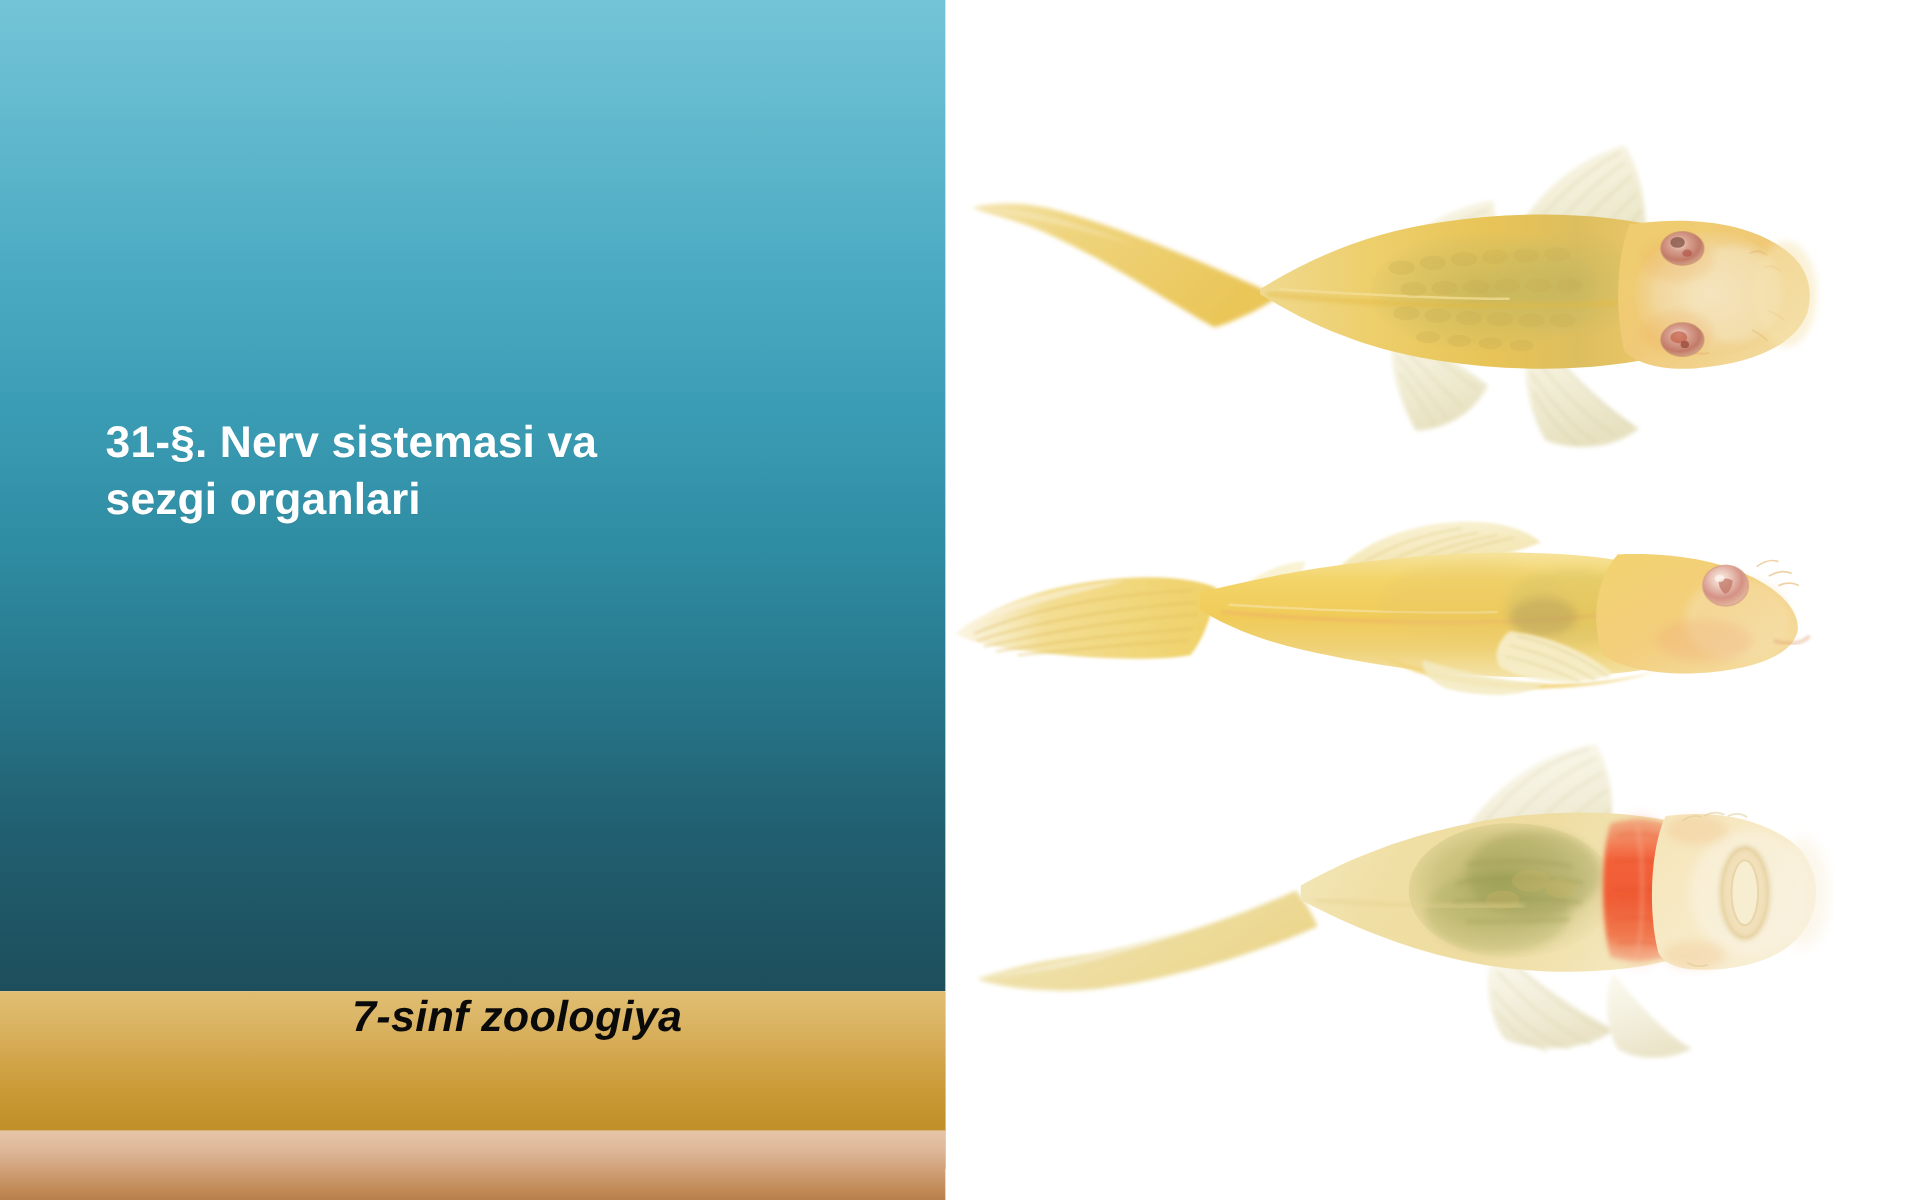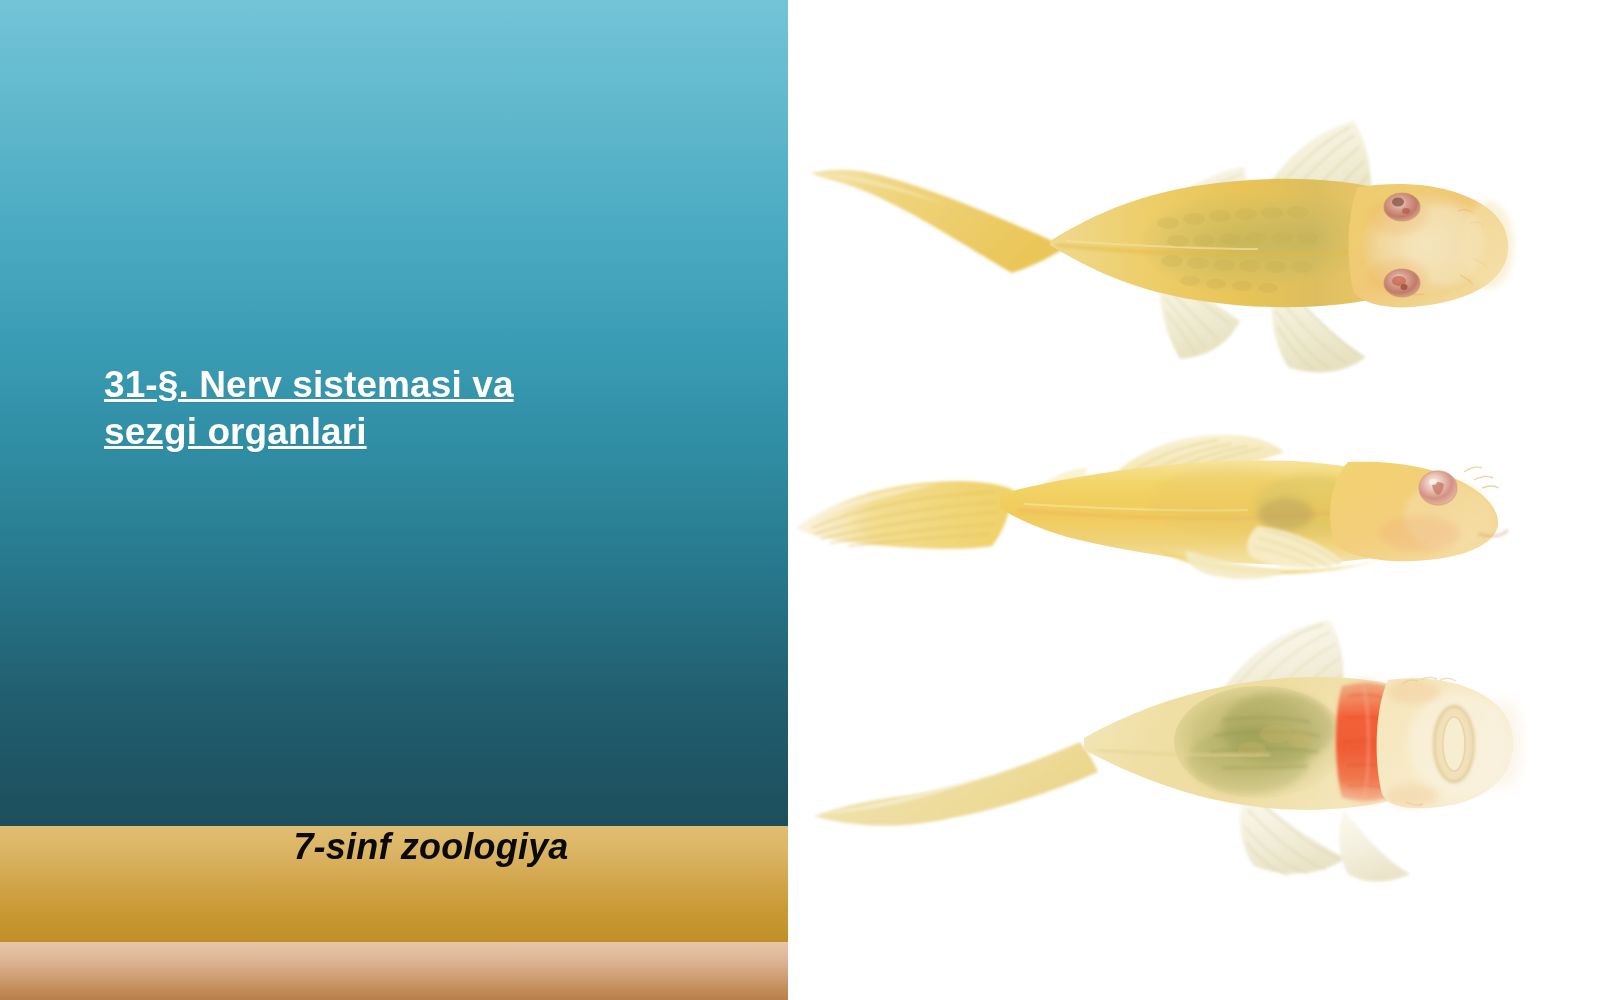--- a/index.html
+++ b/index.html
@@ -34,30 +34,29 @@
         #1d4e5b 100%);
   }
 
   .title-block {
     position: absolute;
     left: 88px;
     top: 345px;
     width: 600px;
   }
   .title-text {
-    margin: 16px;
+    margin: 0;
     color: #ffffff;
     font-family: "Liberation Sans", sans-serif;
     font-weight: bold;
     font-size: 37px;
     line-height: 1.28;
     letter-spacing: 0.1px;
     white-space: pre-line;
     text-shadow: 0 1px 1px rgba(0,0,0,0.06);
-    text-decoration: underline;
   }
 
   
   .gold-band {
     position: absolute;
     left: 0;
     top: 826px;
     width: 788px;
     height: 148px;
     background: linear-gradient(180deg,

